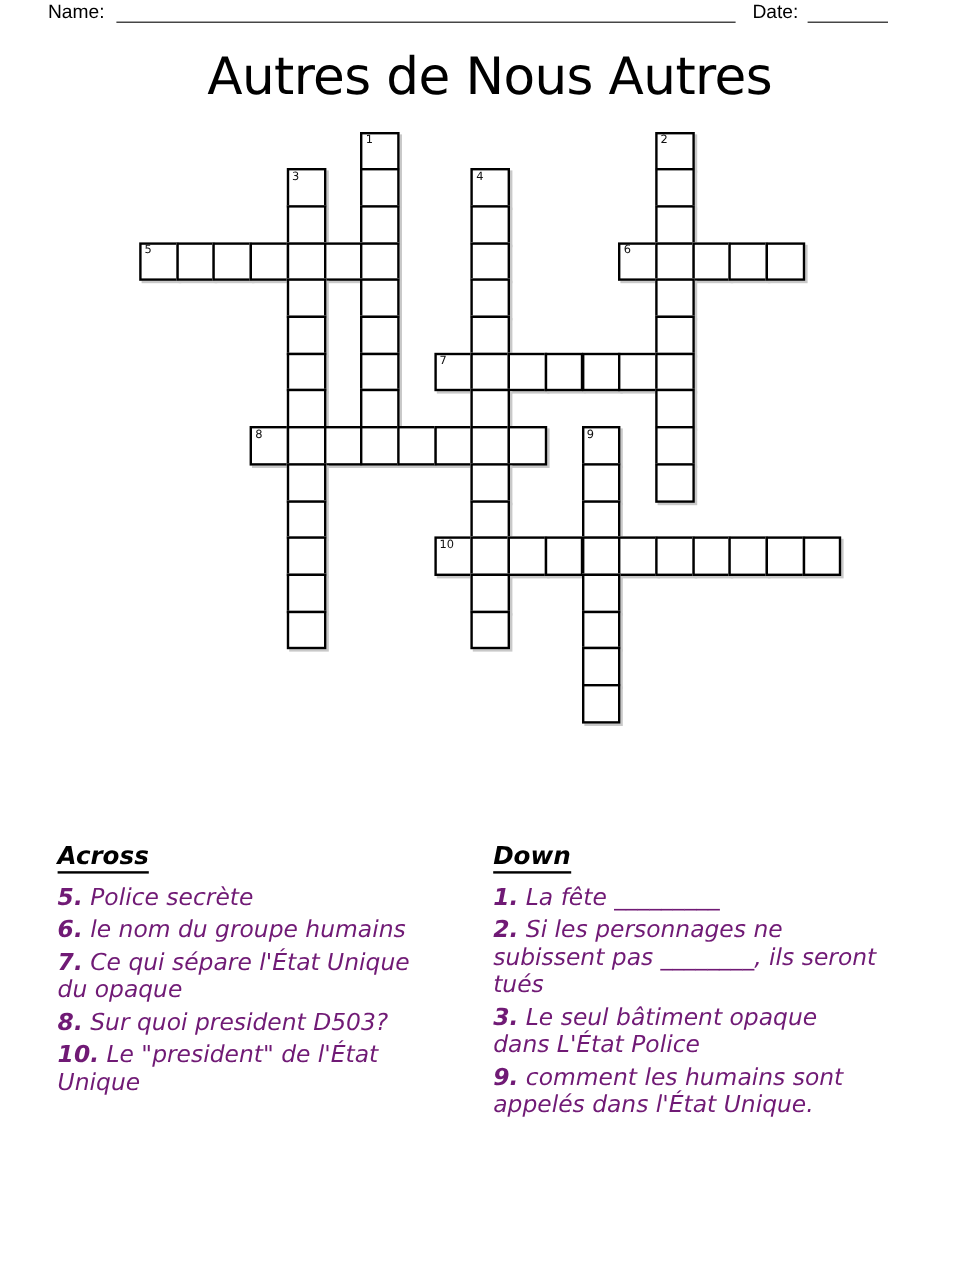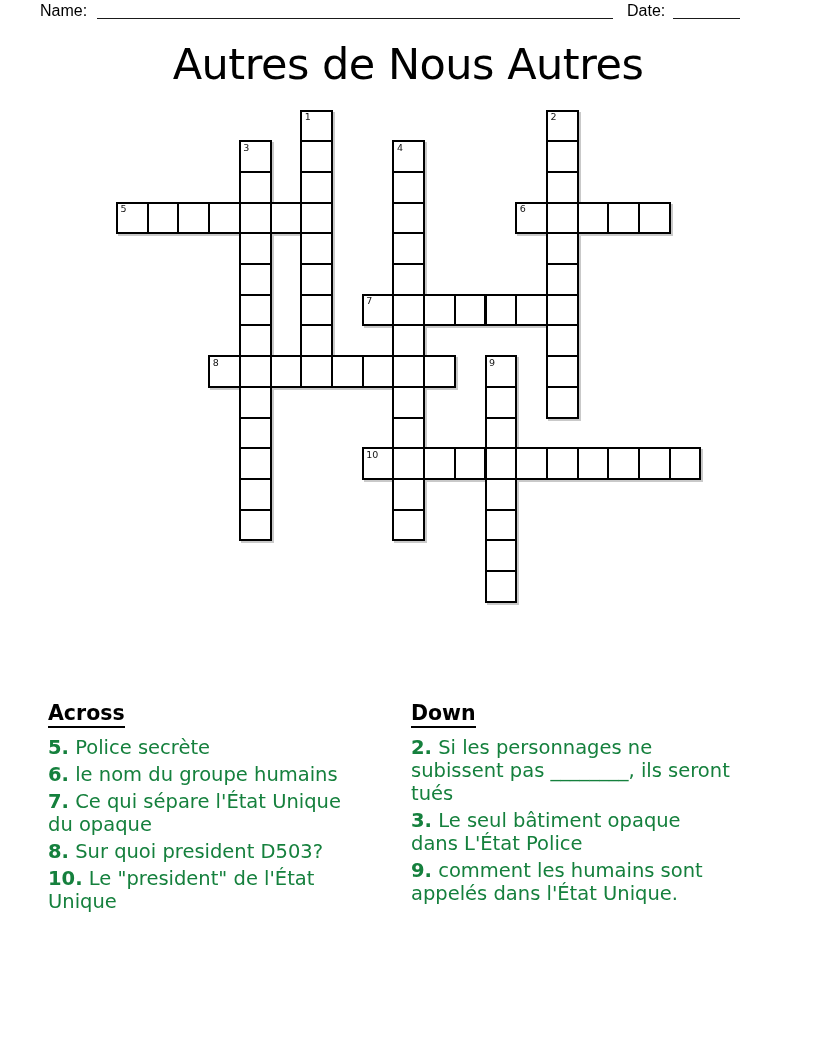--- a/index.html
+++ b/index.html
@@ -43,36 +43,36 @@
     background:#fff;
     box-shadow:2px 2px 0 #c9c9c9;
   }
   .cellnum{
     position:absolute;top:0.5px;left:2.5px;
     font-size:9.5px;line-height:10px;
     font-family:"DejaVu Sans",sans-serif;
     color:#111;
   }
   
-  .clue-col{position:absolute;top:701px;}
+  .clue-col{position:absolute;top:701px;font-style:italic;}
   #across-col{left:48px;width:356px;}
   #down-col{left:411px;width:362px;}
   .clue-heading{
     display:inline-block;
     font-size:20.5px;font-weight:bold;
     border-bottom:2.5px solid #000;
     padding-bottom:1px;
     margin-bottom:8px;
     color:#000;
   }
   .clue{
     font-size:19.5px;line-height:23px;
     margin-bottom:4px;
     white-space:pre-line;
-    color:#15803d;
+    color:#701a75;
   }
   .clue-num{font-weight:bold;}
 </style>
 </head>
 <body>
 
 <div class="page">
 
   <div>
     <span class="hdr-label" id="name-label">Name:</span>
@@ -196,20 +196,21 @@
           <div class="clue"><span class="clue-num">7.</span><span> Ce qui sépare l'État Unique
 du opaque</span></div>
           <div class="clue"><span class="clue-num">8.</span><span> Sur quoi president D503?</span></div>
           <div class="clue"><span class="clue-num">10.</span><span> Le "president" de l'État
 Unique</span></div>
         </div>
     </div>
     <div class="clue-col" id="down-col">
       <div class="clue-heading">Down</div>
       <div id="down-list">
+          <div class="clue"><span class="clue-num">1.</span><span> La fête _________</span></div>
           <div class="clue"><span class="clue-num">2.</span><span> Si les personnages ne
 subissent pas ________, ils seront
 tués</span></div>
           <div class="clue"><span class="clue-num">3.</span><span> Le seul bâtiment opaque
 dans L'État Police</span></div>
           <div class="clue"><span class="clue-num">9.</span><span> comment les humains sont
 appelés dans l'État Unique.</span></div>
         </div>
     </div>
   </div>

